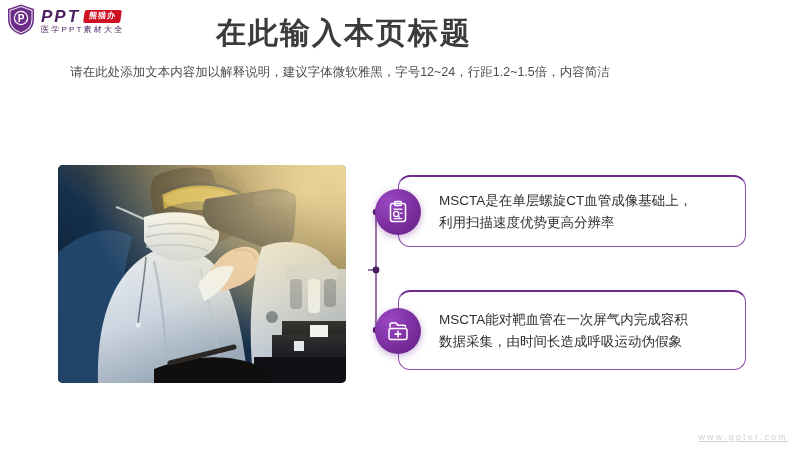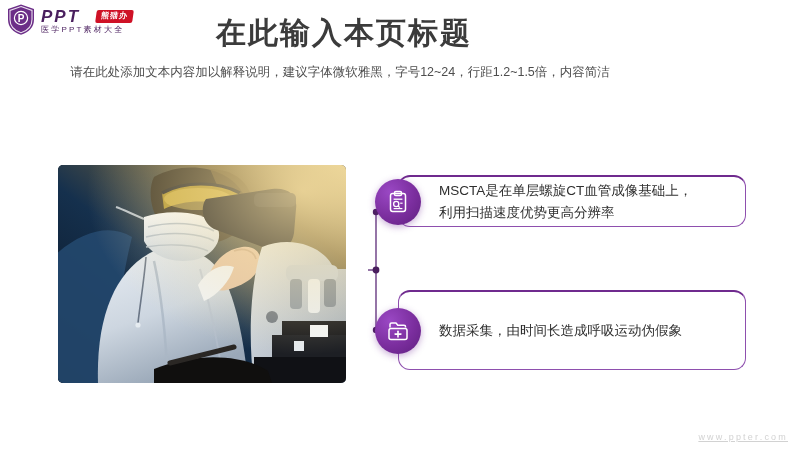--- a/index.html
+++ b/index.html
@@ -34,21 +34,21 @@
   .brand-text {
     display: flex;
     flex-direction: column;
     justify-content: center;
     gap: 1px;
     padding-top: 2px;
   }
   .brand-row1 {
     display: flex;
     align-items: center;
-    gap: 16px;
+    gap: 4px;
   }
   .brand-ppt {
     font-size: 17px;
     font-weight: bold;
     font-style: italic;
     color: #4a1f5e;
     letter-spacing: 2px;
     line-height: 1;
   }
   .brand-badge {
@@ -125,21 +125,21 @@
     width: 348px;
     box-sizing: border-box;
     background: #ffffff;
     border: 1.2px solid #8e4fae;
     border-top: 2.4px solid #6f2a8e;
     border-radius: 12px;
     display: flex;
     align-items: center;
     padding: 0 14px 0 40px;
   }
-  #card-1 { top: 175px; height: 52px; }
+  #card-1 { top: 175px; height: 72px; }
   #card-2 { top: 290px; height: 80px; }
 
   .card-icon {
     position: absolute;
     left: -24px;
     top: 50%;
     transform: translateY(-50%);
     width: 46px;
     height: 46px;
     border-radius: 50%;
@@ -319,17 +319,18 @@
 <div class="card" id="card-2">
   <div class="card-icon">
     <svg width="24" height="24" viewBox="0 0 24 24">
       <path d="M4 8.5 V5.6 a1.6 1.6 0 0 1 1.6 -1.6 H10 l1.8 2.3 H18 a1.6 1.6 0 0 1 1.6 1.6 V8.5" fill="none" stroke="#ffffff" stroke-width="1.5" stroke-linejoin="round"></path>
       <rect x="3" y="9.4" width="18" height="11.2" rx="2" fill="none" stroke="#ffffff" stroke-width="1.5"></rect>
       <line x1="12" y1="12.2" x2="12" y2="18" stroke="#ffffff" stroke-width="1.6" stroke-linecap="round"></line>
       <line x1="9.1" y1="15.1" x2="14.9" y2="15.1" stroke="#ffffff" stroke-width="1.6" stroke-linecap="round"></line>
     </svg>
   </div>
   <div class="card-text">
+    <div>MSCTA能对靶血管在一次屏气内完成容积</div>
     <div>数据采集，由时间长造成呼吸运动伪假象</div>
   </div>
 </div>
 
 <div class="footer">www.ppter.com</div>
 
 </body></html>

